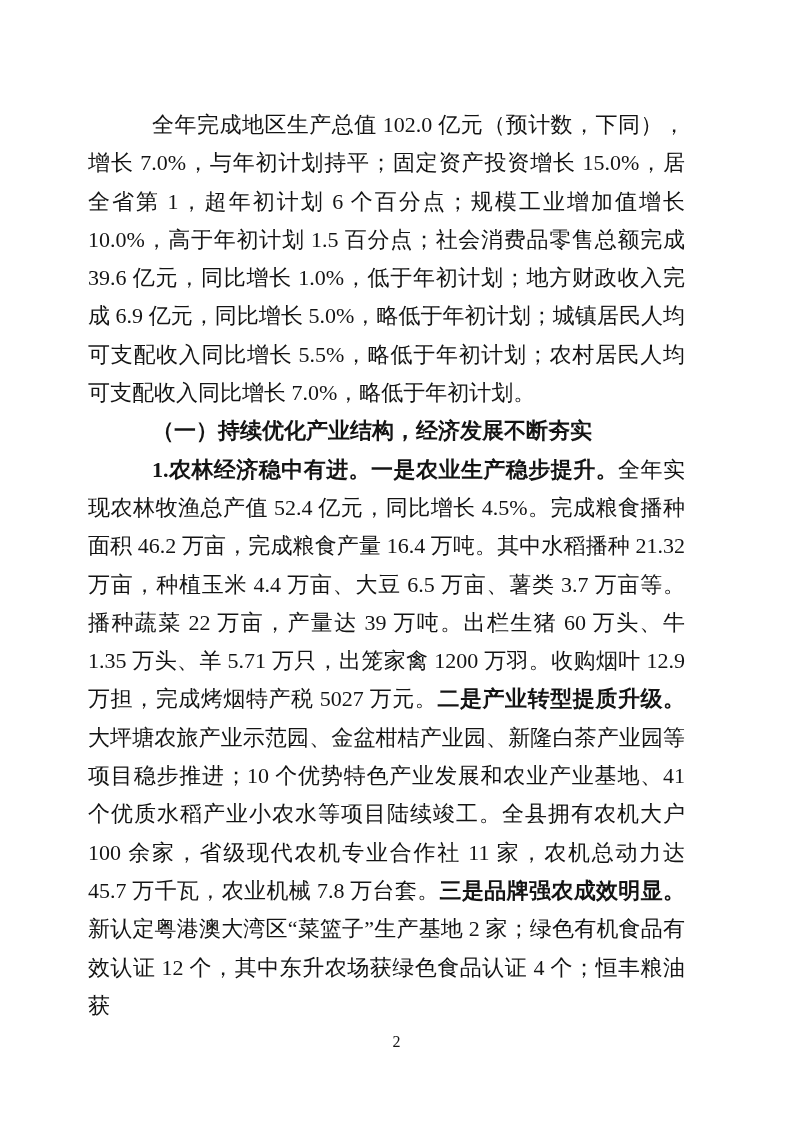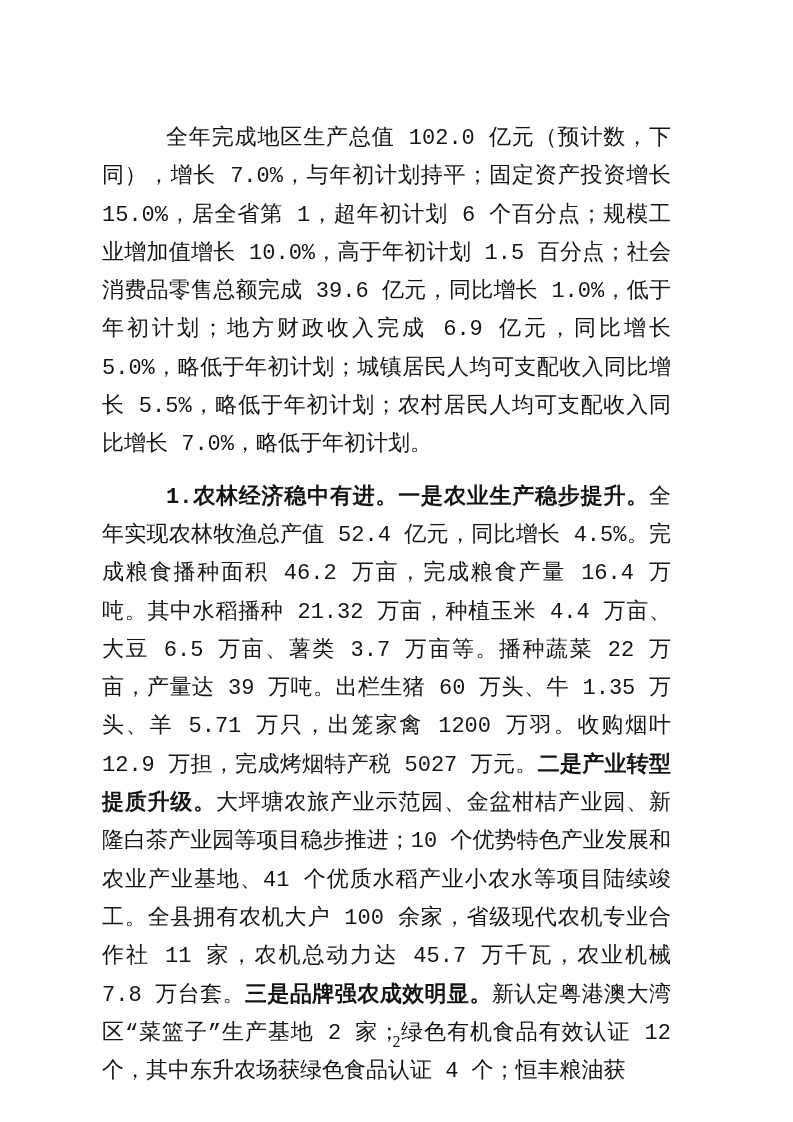--- a/index.html
+++ b/index.html
@@ -21,24 +21,23 @@
     position: absolute;
     left: 88px;
     top: 106px;
     width: 597px;
     font-size: 22px;
     line-height: 38.3px;
     text-align: justify;
     text-justify: inter-character;
   }
   .para {
-    margin: 14px;
+    margin: 0;
     padding: 0;
     text-indent: 64px;
-    font-family: Liberation Mono, monospace;
   }
   .heading {
     font-weight: bold;
   }
   .bold-run {
     font-weight: bold;
   }
   .page-footer {
     position: absolute;
     left: 0;
@@ -52,20 +51,21 @@
 </style>
 </head>
 <body>
 
 <div class="page">
 
   <div class="body-text">
 
     <p class="para">全年完成地区生产总值 102.0 亿元（预计数，下同），增长 7.0%，与年初计划持平；固定资产投资增长 15.0%，居全省第 1，超年初计划 6 个百分点；规模工业增加值增长 10.0%，高于年初计划 1.5 百分点；社会消费品零售总额完成 39.6 亿元，同比增长 1.0%，低于年初计划；地方财政收入完成 6.9 亿元，同比增长 5.0%，略低于年初计划；城镇居民人均可支配收入同比增长 5.5%，略低于年初计划；农村居民人均可支配收入同比增长 7.0%，略低于年初计划。</p>
 
+    <p class="para heading">（一）持续优化产业结构，经济发展不断夯实</p>
 
     <p class="para"><span class="bold-run">1.农林经济稳中有进。一是农业生产稳步提升。</span><span>全年实现农林牧渔总产值 52.4 亿元，同比增长 4.5%。完成粮食播种面积 46.2 万亩，完成粮食产量 16.4 万吨。其中水稻播种 21.32 万亩，种植玉米 4.4 万亩、大豆 6.5 万亩、薯类 3.7 万亩等。播种蔬菜 22 万亩，产量达 39 万吨。出栏生猪 60 万头、牛 1.35 万头、羊 5.71 万只，出笼家禽 1200 万羽。收购烟叶 12.9 万担，完成烤烟特产税 5027 万元。</span><span class="bold-run">二是产业转型提质升级。</span><span>大坪塘农旅产业示范园、金盆柑桔产业园、新隆白茶产业园等项目稳步推进；10 个优势特色产业发展和农业产业基地、41 个优质水稻产业小农水等项目陆续竣工。全县拥有农机大户 100 余家，省级现代农机专业合作社 11 家，农机总动力达 45.7 万千瓦，农业机械 7.8 万台套。</span><span class="bold-run">三是品牌强农成效明显。</span><span>新认定粤港澳大湾区“菜篮子”生产基地 2 家；绿色有机食品有效认证 12 个，其中东升农场获绿色食品认证 4 个；恒丰粮油获</span></p>
 
   </div>
 
   <div class="page-footer">2</div>
 
 </div>
 
 </body></html>

